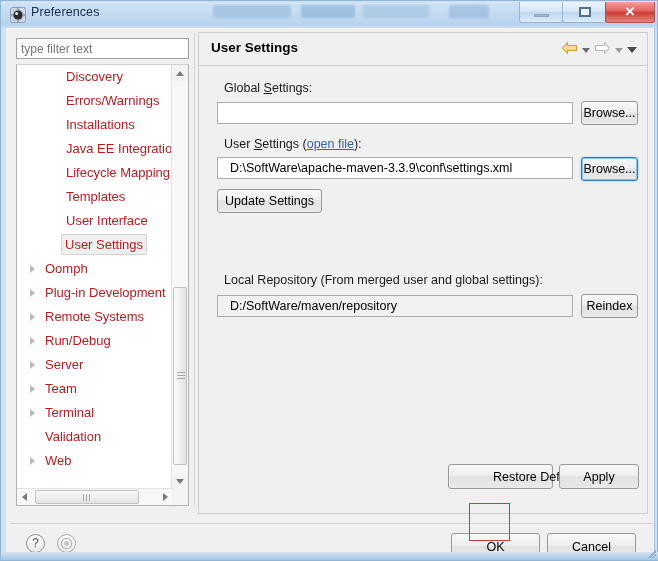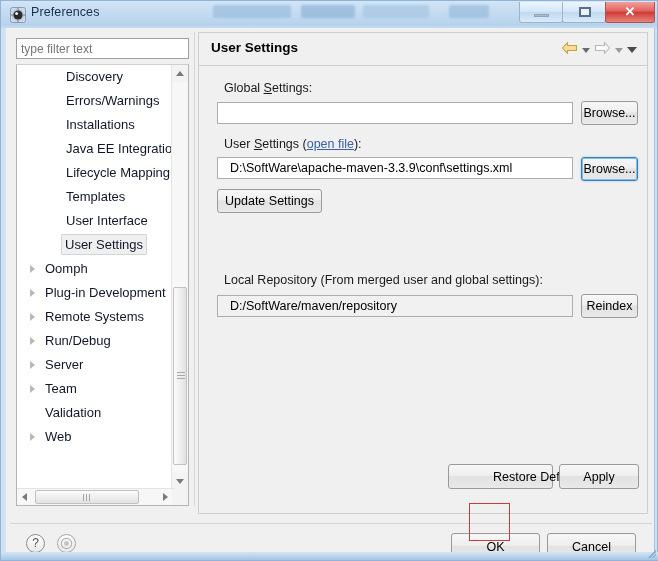--- a/index.html
+++ b/index.html
@@ -144,21 +144,21 @@
     position: absolute;
     left: 0; top: 0;
     width: 157px; height: 425px;
     overflow: hidden;
   }
   .tree-item {
     position: relative;
     height: 24px;
     line-height: 24px;
     font-size: 13px;
-    color: #0f172a;
+    color: #b91c1c;
     white-space: nowrap;
     padding-left: 16px;
   }
   .tree-item .twisty {
     position: absolute;
     left: 13px; top: 8px;
     width: 0; height: 0;
     border-left: 5px solid #b9b9b9;
     border-top: 4px solid transparent;
     border-bottom: 4px solid transparent;
@@ -471,20 +471,21 @@
             <div class="tree-item child"><span class="lbl">Lifecycle Mapping</span></div>
             <div class="tree-item child"><span class="lbl">Templates</span></div>
             <div class="tree-item child"><span class="lbl">User Interface</span></div>
             <div class="tree-item child selected"><span class="lbl">User Settings</span></div>
             <div class="tree-item root"><span class="twisty"></span><span class="lbl">Oomph</span></div>
             <div class="tree-item root"><span class="twisty"></span><span class="lbl">Plug-in Development</span></div>
             <div class="tree-item root"><span class="twisty"></span><span class="lbl">Remote Systems</span></div>
             <div class="tree-item root"><span class="twisty"></span><span class="lbl">Run/Debug</span></div>
             <div class="tree-item root"><span class="twisty"></span><span class="lbl">Server</span></div>
             <div class="tree-item root"><span class="twisty"></span><span class="lbl">Team</span></div>
+            <div class="tree-item root"><span class="twisty"></span><span class="lbl">Terminal</span></div>
             <div class="tree-item root"><span class="lbl">Validation</span></div>
             <div class="tree-item root"><span class="twisty"></span><span class="lbl">Web</span></div>
           </div>
 
         <div class="vscroll">
           <div class="arrow up"></div>
           <div class="vthumb"></div>
           <div class="arrow down"></div>
         </div>
 

